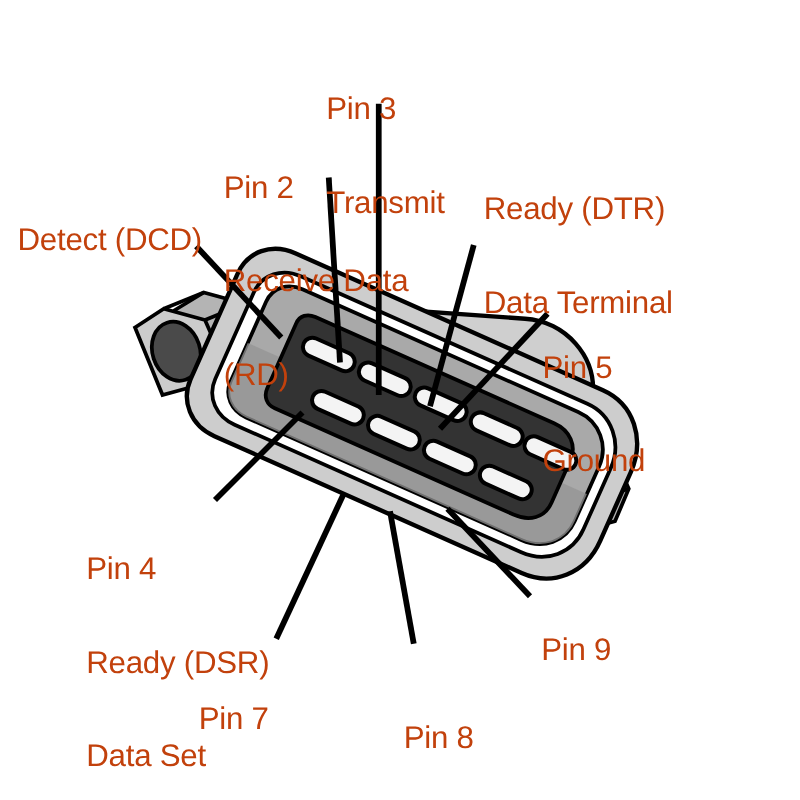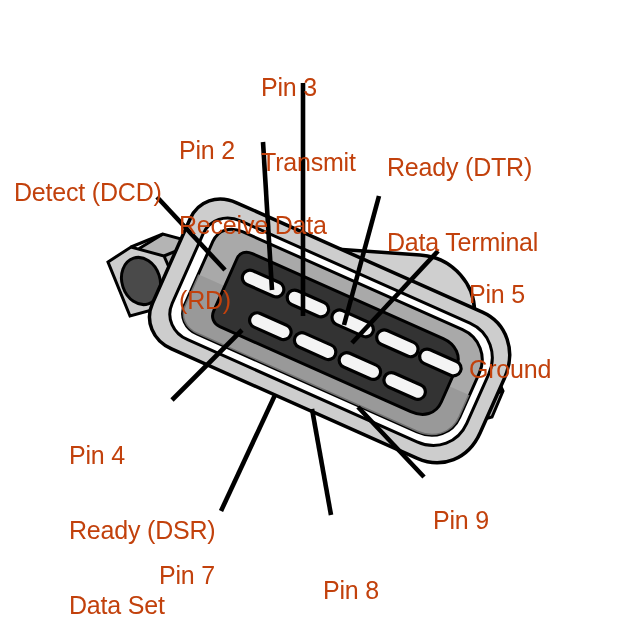--- a/index.html
+++ b/index.html
@@ -202,21 +202,21 @@
   <div class="callout" style="left:261px; top:25px;">
     <span class="cl">Pin 3</span>
     <span class="cl">Transmit</span>
   </div>
 
   <div class="callout" style="left:387px; top:105px;">
     <span class="cl">Ready (DTR)</span>
     <span class="cl">Data Terminal</span>
   </div>
 
-  <div class="callout" style="left:469px; top:232px;">
+  <div class="callout" style="left:434px; top:232px;">
     <span class="cl">Pin 5</span>
     <span class="cl">Ground</span>
   </div>
 
   <div class="callout" style="left:69px; top:393px;">
     <span class="cl">Pin 4</span>
     <span class="cl">Ready (DSR)</span>
     <span class="cl">Data Set</span>
   </div>
 

